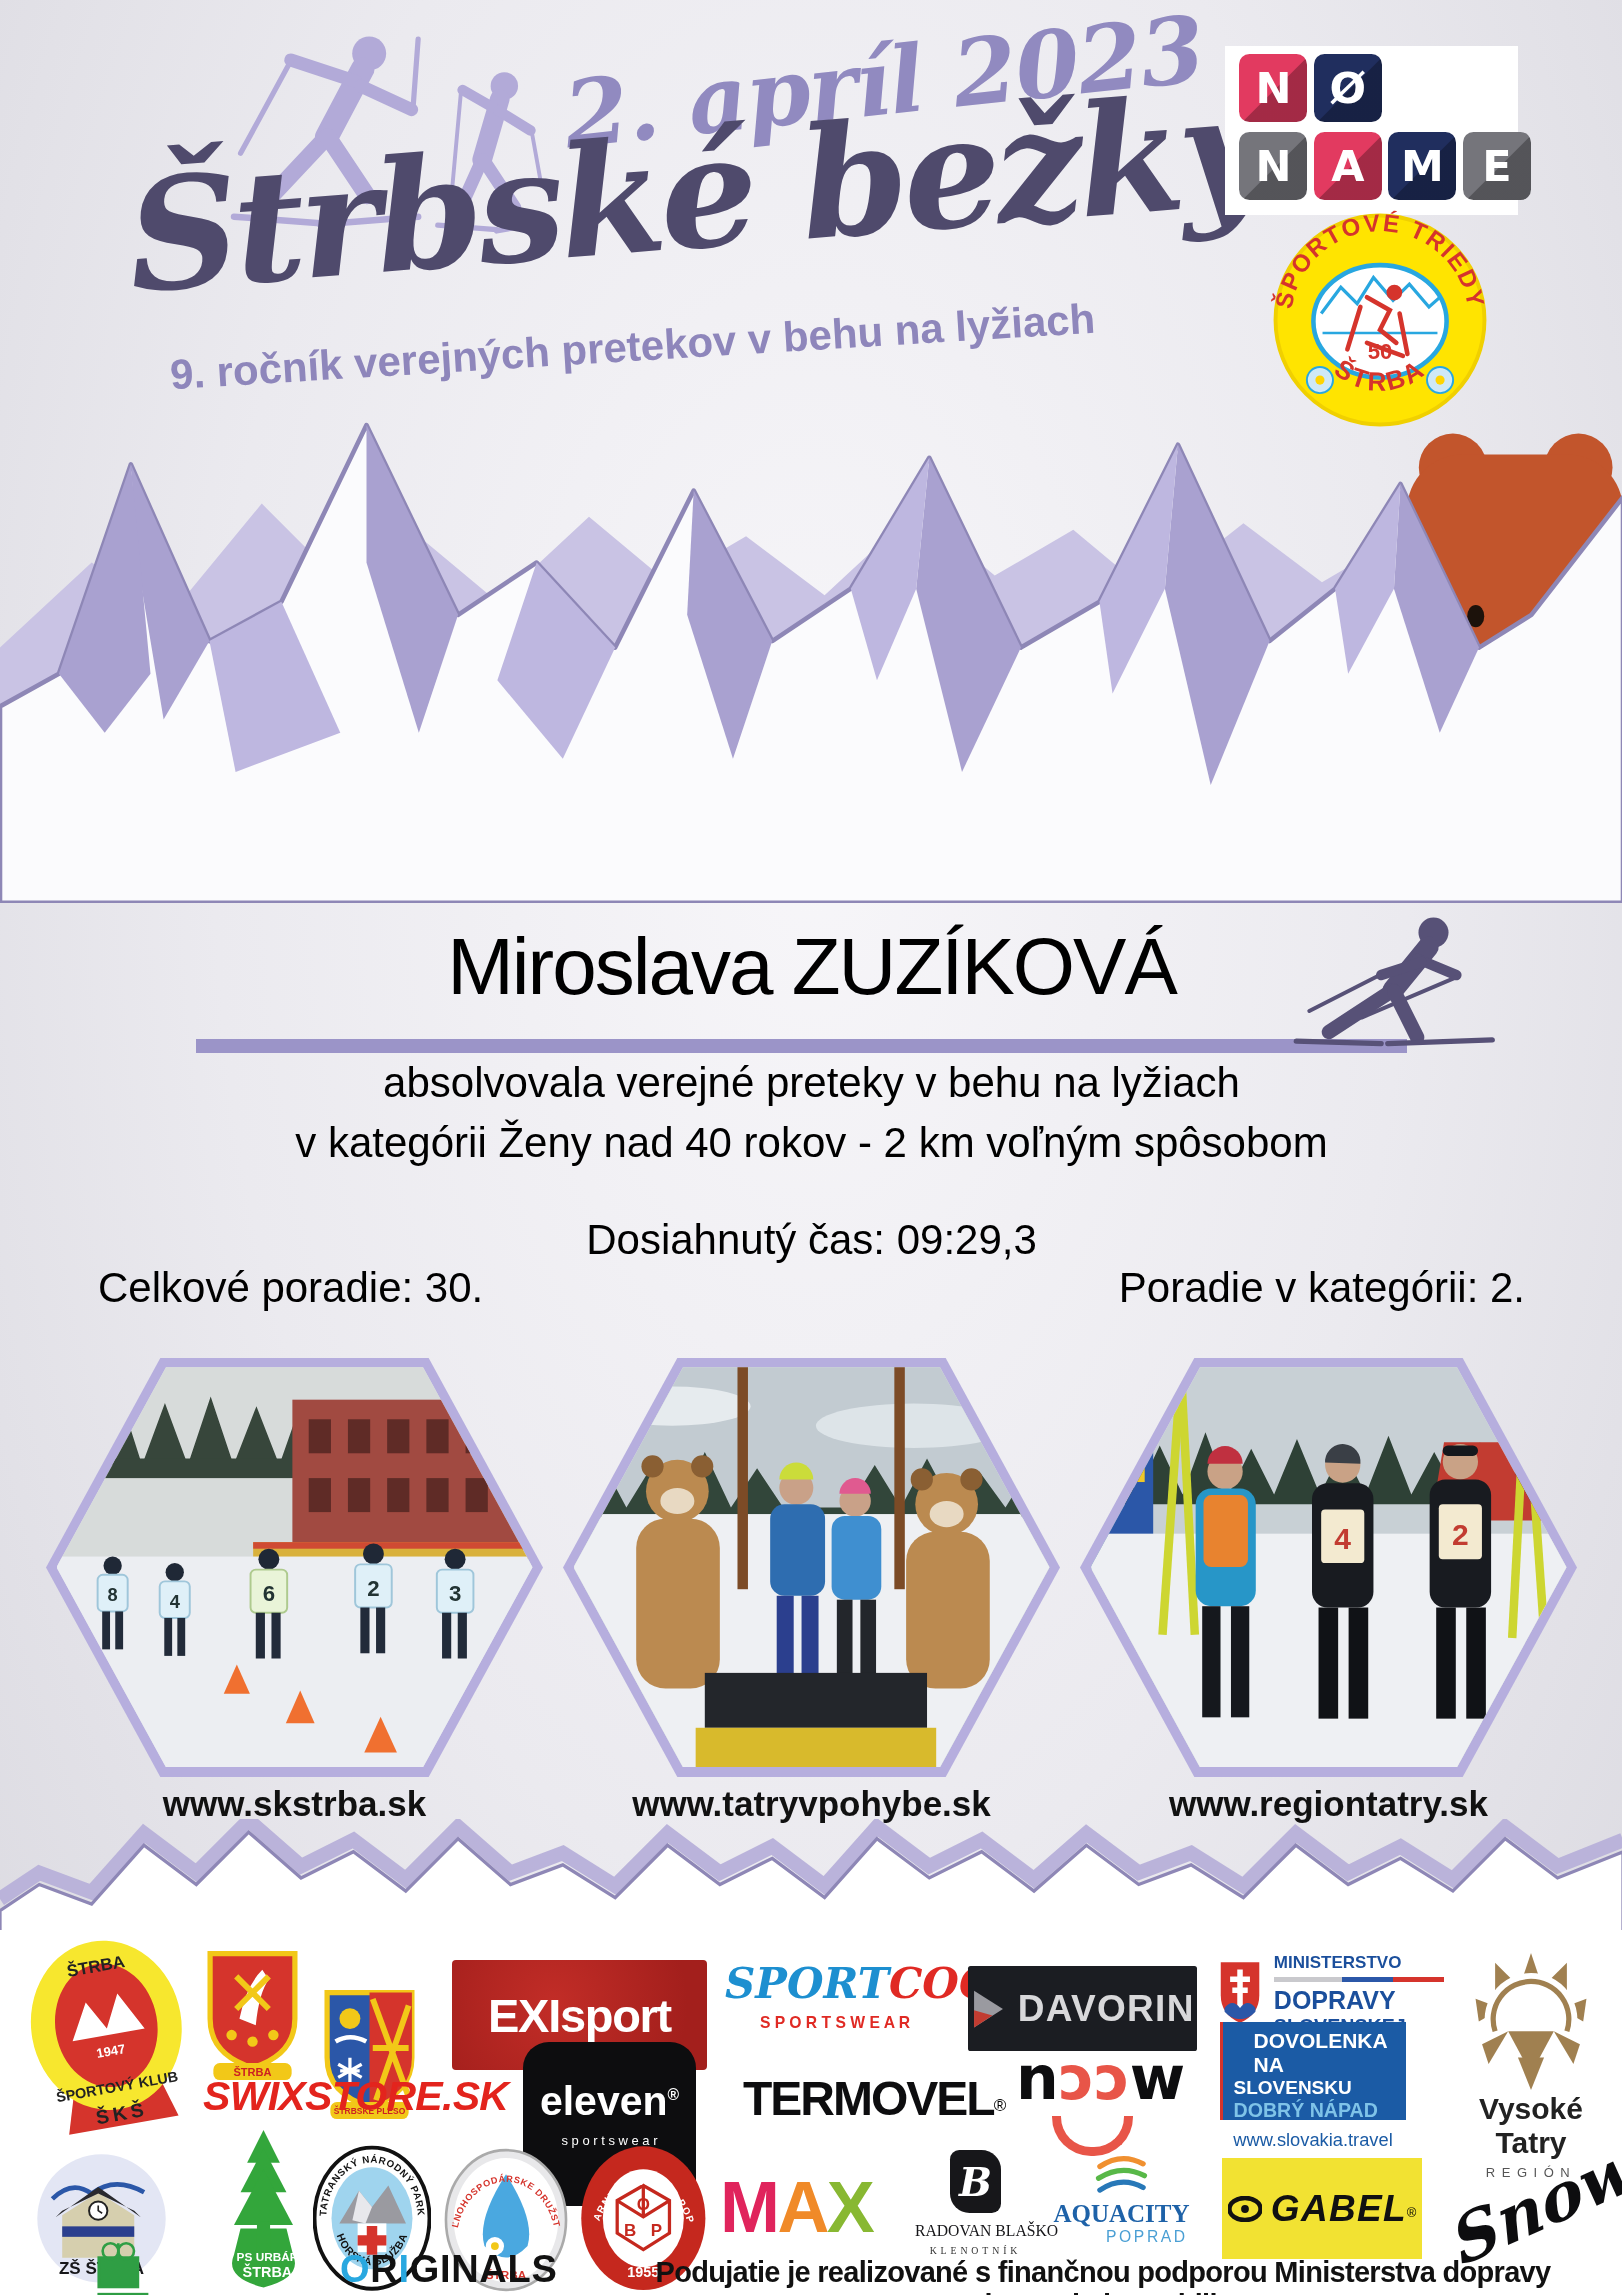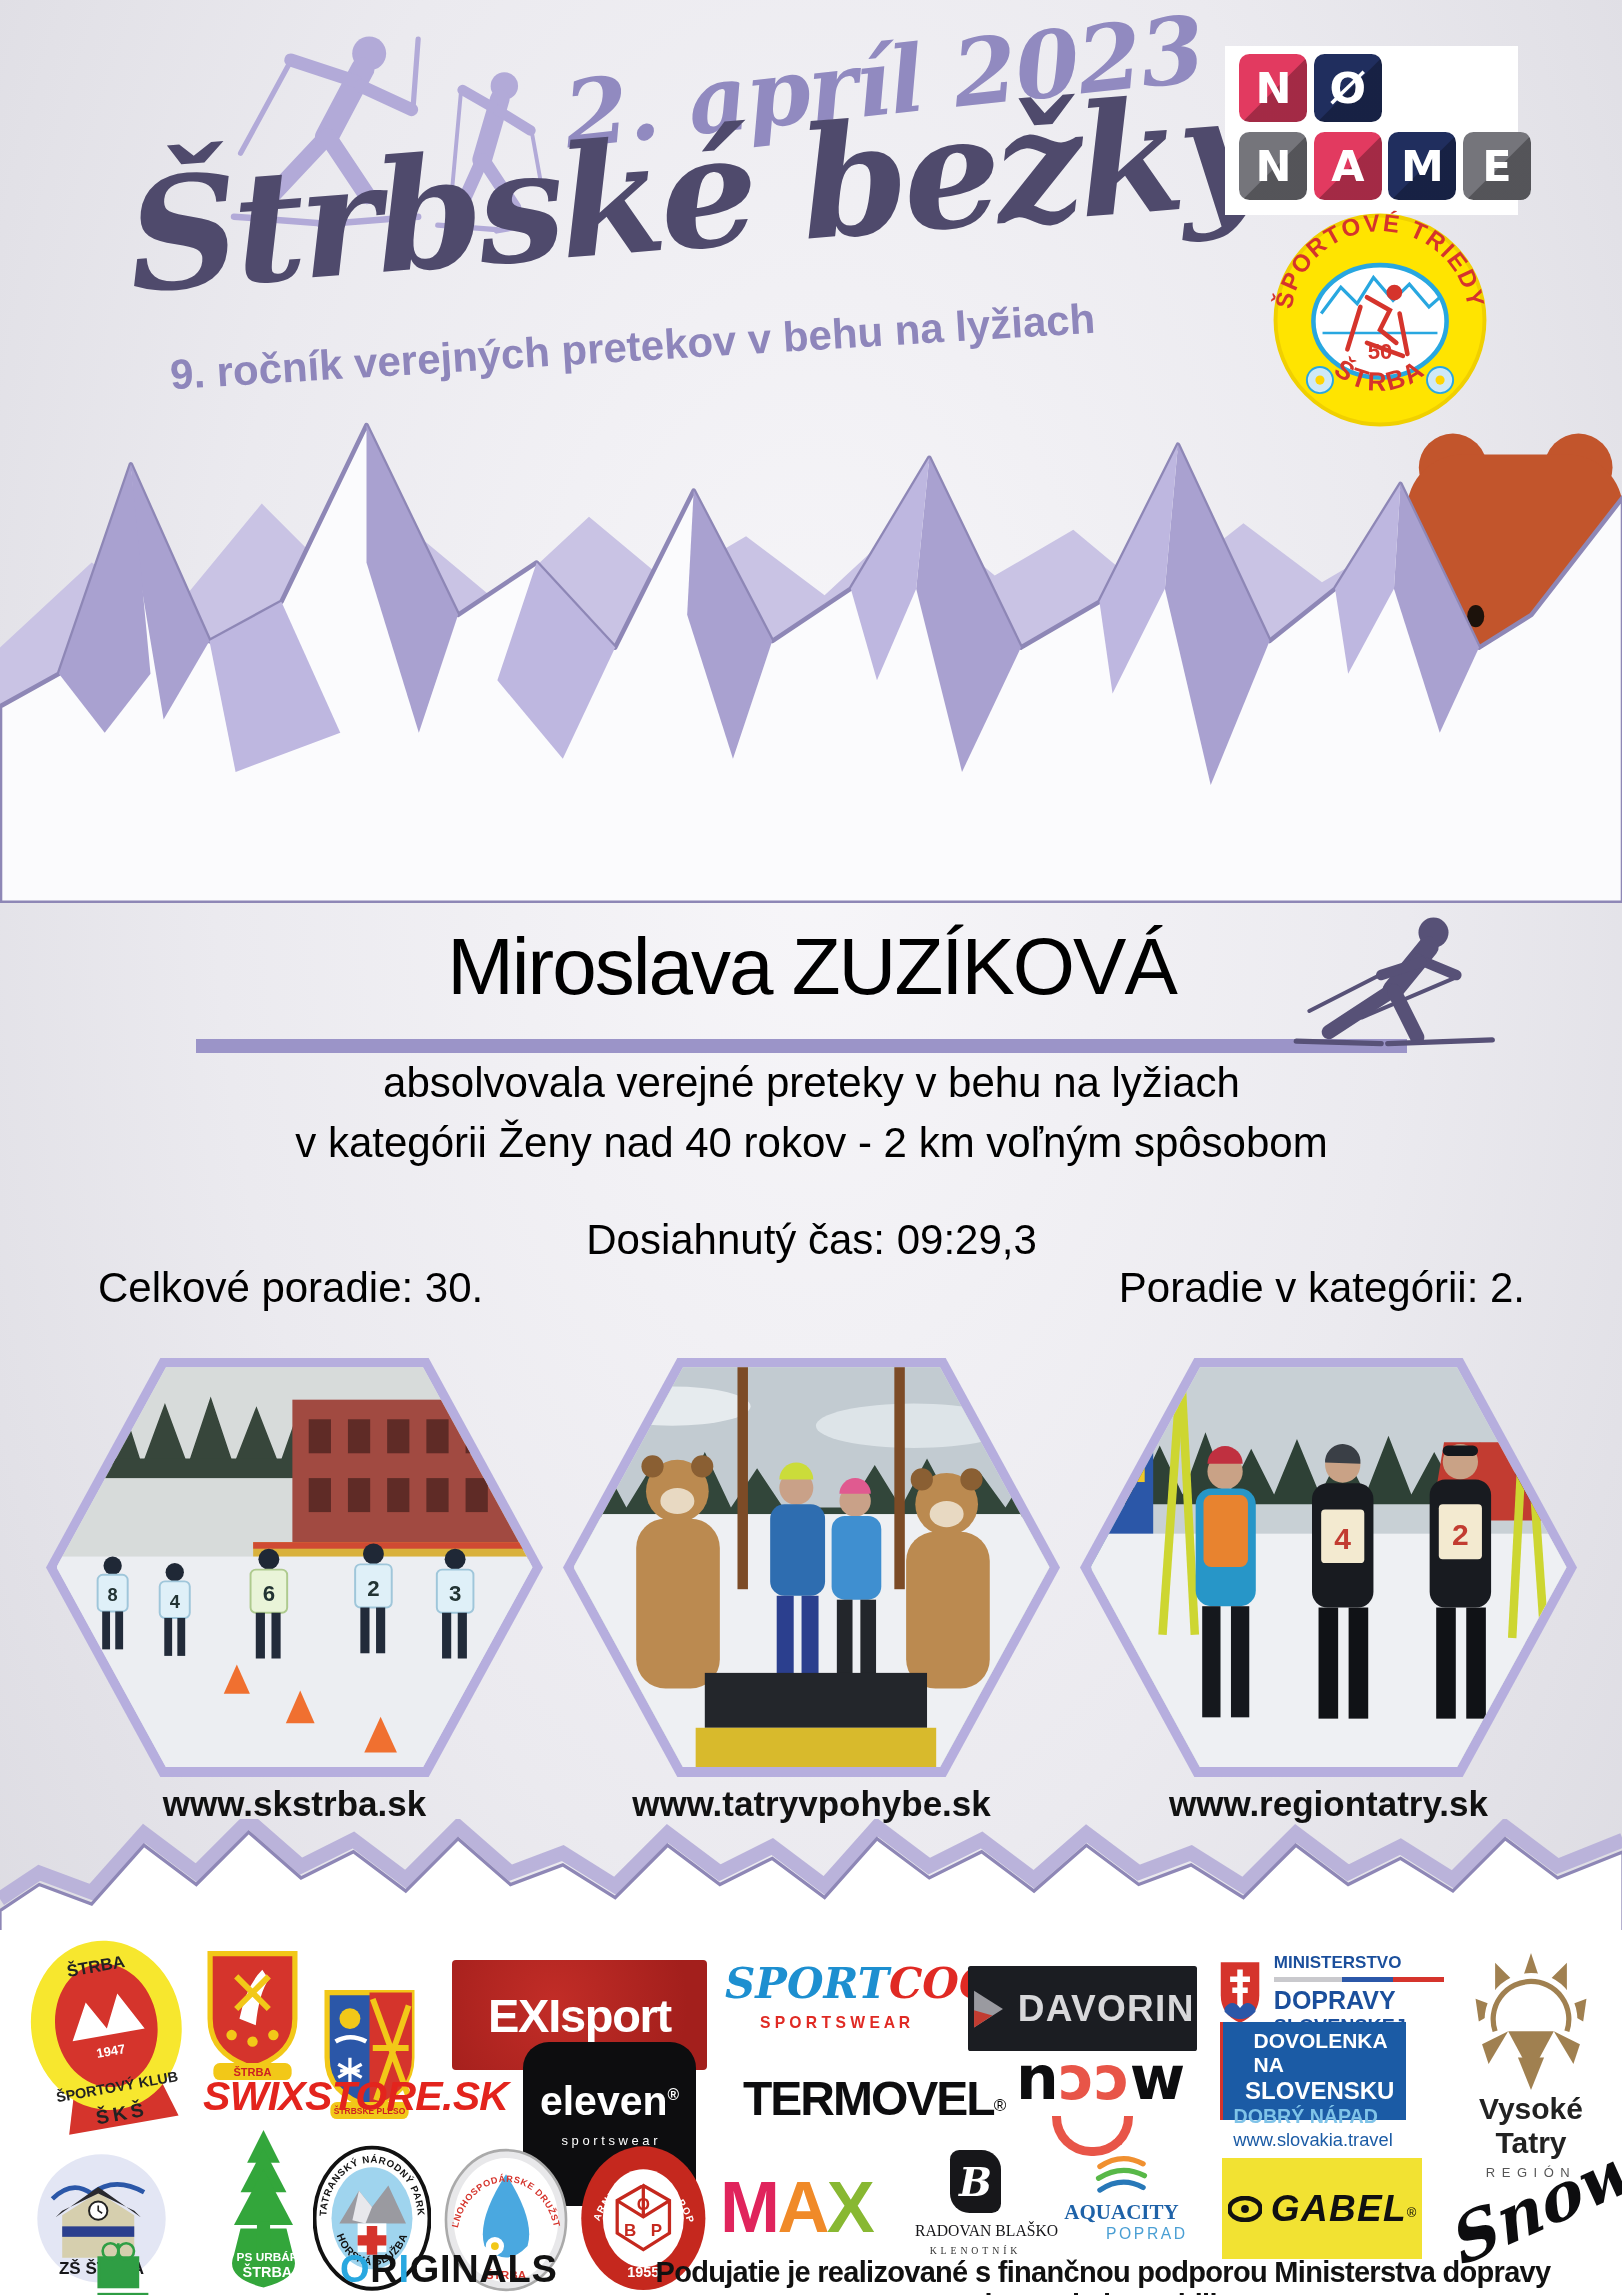--- a/index.html
+++ b/index.html
@@ -457,21 +457,21 @@
   <div class="logo" style="left:1016px;top:2051px;width:157px;height:118px;">
     <div style="font-size:60px;font-weight:bold;font-family:'DejaVu Sans',sans-serif;line-height:0.9;">
       <span style="color:#0d0d0f;">n</span><span style="color:#e85548;">ɔɔ</span><span style="color:#0d0d0f;">w</span>
     </div>
     <div class="smile" style="left:36px;top:65px;"></div>
   </div>
 
   <div class="logo" style="left:1220px;top:2022px;width:186px;height:134px;">
     <div style="width:186px;height:98px;background:#1b5ba5;color:#fff;padding:6.5px 0 0 10.5px;box-sizing:border-box;border-left:3.9px solid #d5342c;">
       <div class="ltxt" style="font-size:21px;margin-left:20px;">DOVOLENKA NA</div>
-      <div class="ltxt" style="font-size:24px;text-align:center;">SLOVENSKU</div>
+      <div class="ltxt" style="font-size:19px;">SLOVENSKU</div>
       <div class="ltxt" style="font-size:19.6px;color:#7fc3e8;">DOBRÝ NÁPAD</div>
     </div>
     <div style="color:#1b5ba5;font-size:18.3px;margin-top:9.2px;text-align:center;">www.slovakia.travel</div>
   </div>
 
   <div class="logo" style="left:36px;top:2153px;width:131px;height:131px;">
     <svg width="131" height="131" viewBox="0 0 200 200">
       <circle cx="100" cy="100" r="98" fill="#e3e6f4"></circle>
       <path d="M25 70 Q55 40 85 62 Q120 35 165 60" fill="none" stroke="#2b57a8" stroke-width="7"></path>
       <polygon points="40,95 95,60 150,95 150,160 40,160" fill="#d6cfae"></polygon>
@@ -559,21 +559,21 @@
     <div style="font-family:'Liberation Serif',serif;font-size:15.7px;color:#17171a;margin-top:9.2px;white-space:nowrap;">RADOVAN BLAŠKO</div>
     <div style="font-family:'Liberation Serif',serif;font-size:9.8px;letter-spacing:3.9px;color:#333;margin-top:5.2px;">KLENOTNÍK</div>
   </div>
 
   <div class="logo" style="left:1046px;top:2152px;width:151px;height:134px;text-align:center;">
     <svg width="59" height="46" viewBox="0 0 90 70">
       <path d="M12 22 Q45 0 78 18" fill="none" stroke="#f09030" stroke-width="8" stroke-linecap="round"></path>
       <path d="M10 40 Q45 18 80 36" fill="none" stroke="#58b848" stroke-width="8" stroke-linecap="round"></path>
       <path d="M12 58 Q45 36 78 54" fill="none" stroke="#2878b8" stroke-width="8" stroke-linecap="round"></path>
     </svg>
-    <div style="font-family:'Liberation Serif',serif;font-weight:bold;font-size:21px;color:#1e62a8;">
+    <div style="font-family:'Liberation Serif',serif;font-weight:bold;font-size:25px;color:#1e62a8;">
       <span>AQUA</span><span>CITY</span>
     </div>
     <div style="font-size:15.7px;letter-spacing:2.6px;color:#4a9fd4;text-align:right;padding-right:9.2px;">POPRAD</div>
   </div>
 
   <div class="logo" style="left:1222px;top:2158px;width:200px;height:101px;background:#f2e232;display:flex;align-items:center;justify-content:center;gap:9.2px;">
     <svg width="34" height="26" viewBox="0 0 52 40">
       <ellipse cx="26" cy="20" rx="24" ry="17" fill="none" stroke="#111" stroke-width="7"></ellipse>
       <circle cx="26" cy="20" r="6" fill="#111"></circle>
     </svg>

